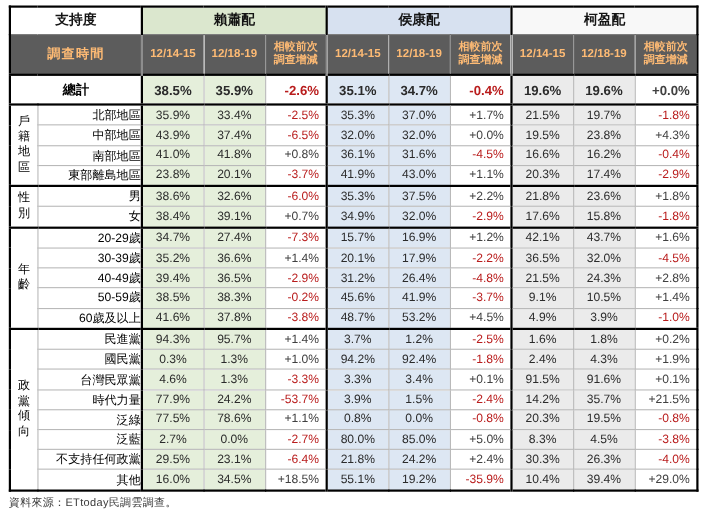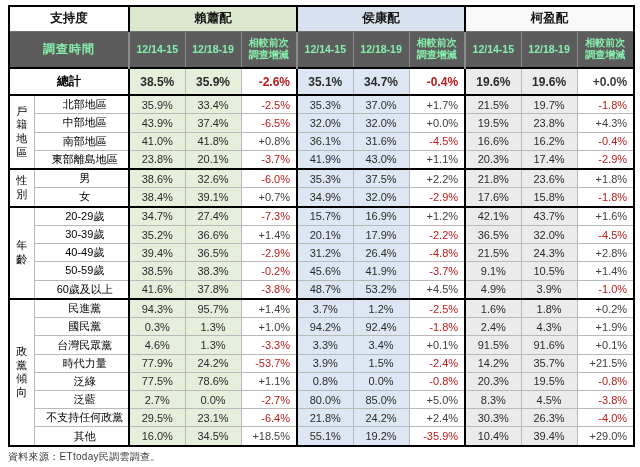--- a/index.html
+++ b/index.html
@@ -25,33 +25,33 @@
   
   tr.h1 { height:25px; }
   tr.h1 th { font-size:12.5px; font-weight:bold; color:#141414; border-bottom-color:#6f6f6f; }
   th.support  { background:#ffffff; }
   th.cand-lai { background:#dbe7ce;font-family:Liberation Mono, monospace; }
   th.cand-hou { background:#d7e1f0; }
   th.cand-ko  { background:#f8f8f8; }
 
   
   tr.h2 { height:37px; }
-  tr.h2 th { background:#5c5c5c; color:#86efac; font-weight:bold; border-color:#8d8d8d; }
+  tr.h2 th { background:#5c5c5c; color:#fdba74; font-weight:bold; border-color:#8d8d8d; }
   tr.h2 th.time { font-size:12px; letter-spacing:1px; }
   tr.h2 th.date { font-size:10.5px; }
   tr.h2 th.dhdr { font-size:10px; line-height:1.2; padding:0 5px; }
 
   
   tr.total { height:27px; }
   tr.total td { border-top:2px solid #000; border-bottom:2px solid #000; font-weight:bold; font-size:12px; }
   td.lbl-total { background:#fff; color:#000; }
 
   
   td.grp { background:#fff; font-size:11px; line-height:1.25; padding:0 1px; color:#000; }
-  td.lbl { background:#fff; text-align:center; padding-left:7px; font-size:11px; color:#000; }
+  td.lbl { background:#fff; text-align:right; padding-left:7px; font-size:11px; color:#000; }
   td.v   { font-size:11px; color:#2b2b2b; }
   td.c-lai { background:#e5efdb; }
   td.c-hou { background:#dde7f3; }
   td.c-ko  { background:#ebebeb; }
   td.delta { background:#fff; text-align:right; padding-right:6px; }
   td.delta.neg { color:#b91c1c; }
   td.delta.pos { color:#404040; }
 
   
   .gs { border-left:2px solid #000; }

